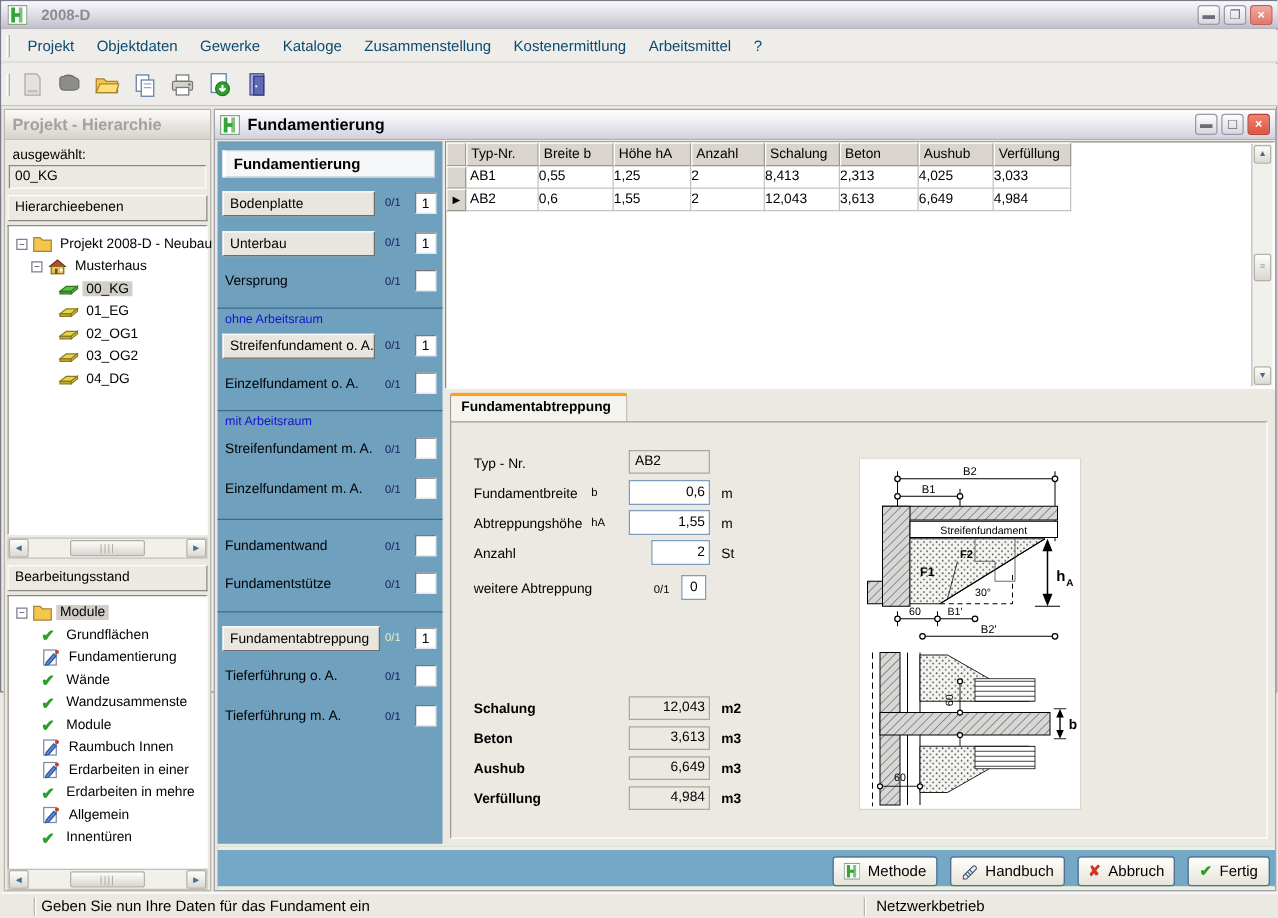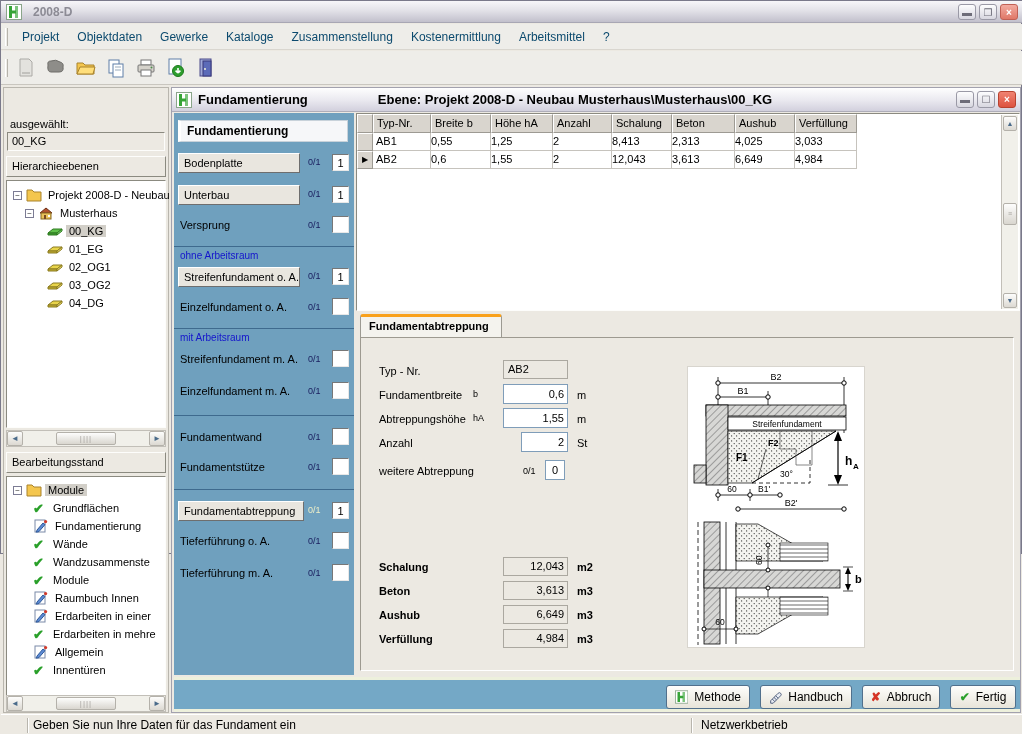--- a/index.html
+++ b/index.html
@@ -202,20 +202,21 @@
     <div class="tbtn">
       <svg width="18" height="20" viewBox="0 0 18 20">
           <rect x="3" y="1" width="11" height="17" fill="#9FA8D8" stroke="#4A4A8A"></rect>
           <rect x="6" y="3" width="8" height="15" fill="#5C6BB8" stroke="#39397A"></rect>
           <circle cx="8" cy="11" r="0.9" fill="#FFD"></circle>
         </svg>
     </div>
   </div>
 
   <div id="left-panel" class="abs">
+    <div id="hier-title" class="abs">Projekt - Hierarchie</div>
     <div id="selected-label" class="abs">ausgewählt:</div>
     <div id="selected-box" class="abs sunken">00_KG</div>
     <div id="levels-header" class="abs raised">Hierarchieebenen</div>
 
     <div id="hier-tree" class="abs treebox sunken">
       <div class="trow" style="left:6px;top:5px">
         <span class="expander">−</span>
         <svg class="tree-icon" viewBox="0 0 16 14">
             <path d="M1,2 h5 l2,2 h7 v9 h-14 z" fill="#F4C64E" stroke="#A9832C"></path>
           </svg>
@@ -353,21 +354,20 @@
 
   <div id="inner-win" class="abs">
     <div id="inner-title" class="abs">
       <svg style="margin-left:4px" width="16" height="16" viewBox="0 0 16 16">
         <rect x="0.5" y="0.5" width="15" height="15" fill="#FFF" stroke="#8AA58A"></rect>
         <rect x="3" y="2" width="3" height="12" fill="#37A437"></rect>
         <rect x="9" y="2" width="3" height="12" fill="#7CC47C"></rect>
         <rect x="5" y="6.5" width="5" height="3" fill="#37A437"></rect>
       </svg>
       <span class="t1">Fundamentierung</span>
-      <span class="t2">Ebene:  Projekt 2008-D - Neubau Musterhaus\Musterhaus\00_KG</span>
       <div id="inner-controls">
         <div class="winbtn small">▬</div>
         <div class="winbtn small">☐</div>
         <div class="winbtn small iclose">×</div>
       </div>
     </div>
 
     <div id="blue-panel" class="abs">
       <div id="module-header">Fundamentierung</div>
 

